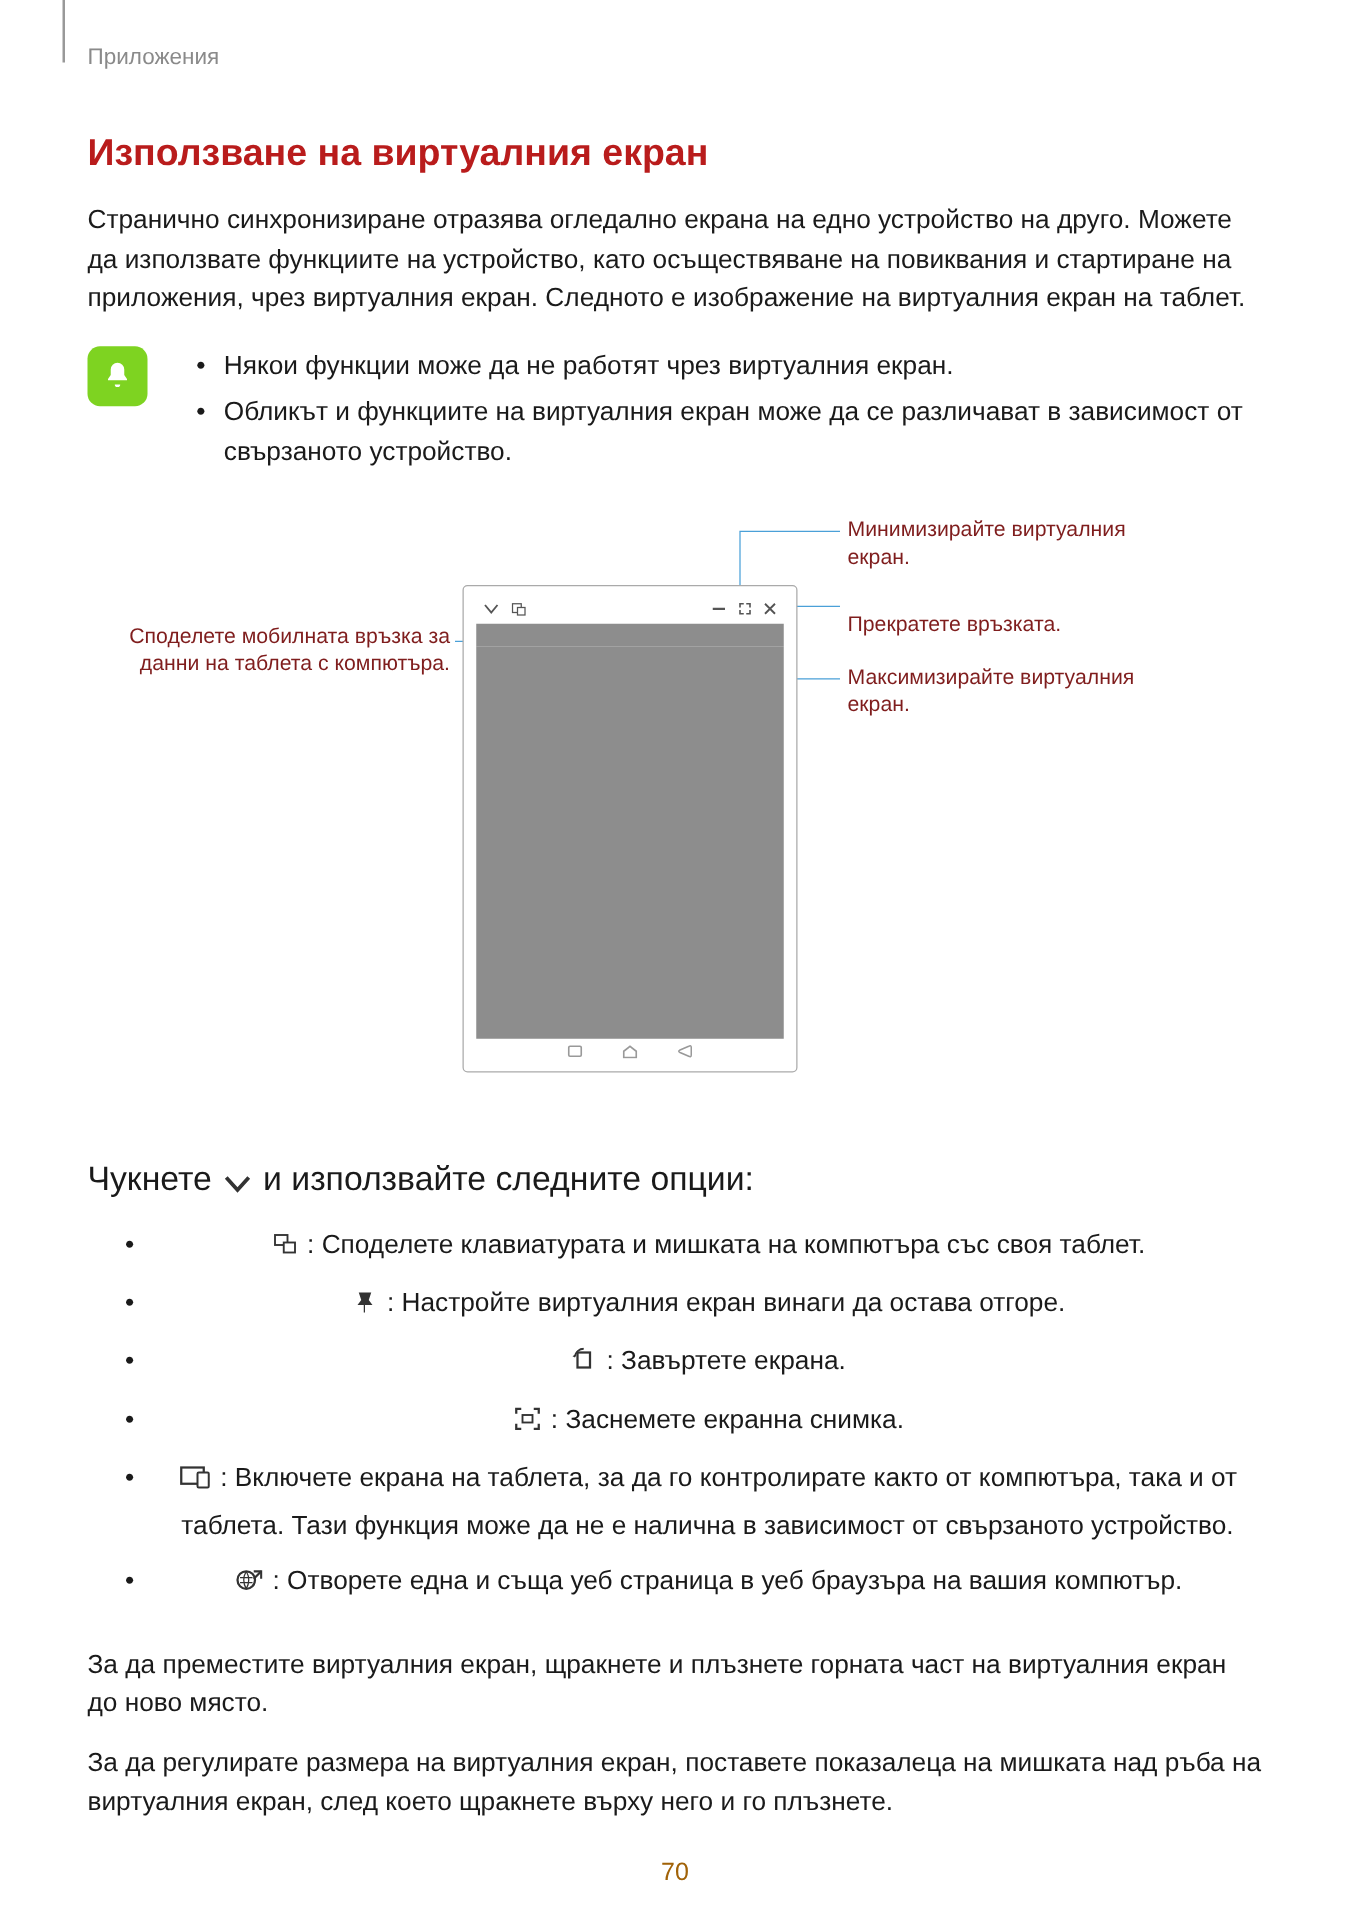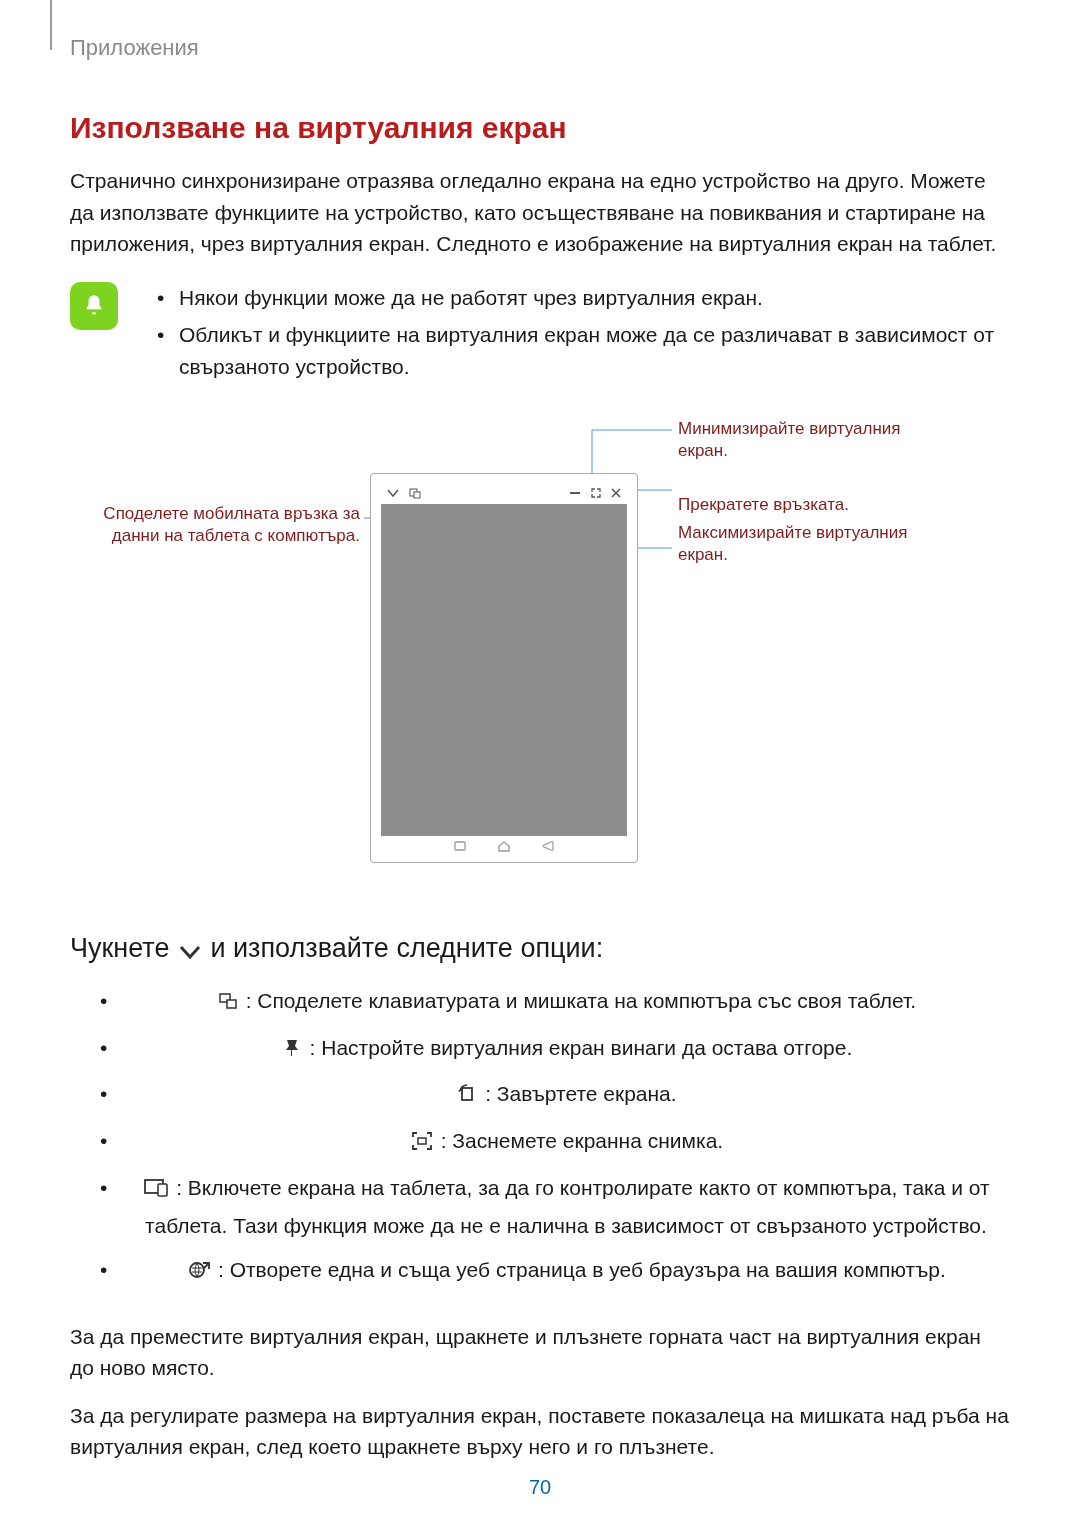--- a/index.html
+++ b/index.html
@@ -19,21 +19,21 @@
   }
   .header-rule {
     position: absolute;
     top: 0;
     left: 50px;
     width: 2px;
     height: 50px;
     background: #999;
   }
   .breadcrumb {
-    font-size: 22px;
+    font-size: 18px;
     color: #8a8a8a;
     margin: 5px 0 50px 0;
   }
   h2.section-title {
     color: #b91c1c;
     font-size: 30px;
     font-weight: 600;
     margin: 0 0 20px 0;
   }
   p.intro {
@@ -176,26 +176,26 @@
     vertical-align: -3px;
     margin: 0 2px;
   }
   .para {
     font-size: 21px;
     line-height: 1.5;
     margin: 16px 0;
   }
   .page-num {
     position: absolute;
-    bottom: 40px;
+    bottom: 24px;
     left: 0;
     right: 0;
     text-align: center;
     font-size: 20px;
-    color: #0369a1;
+    color: #a16207;
   }
 </style>
 </head>
 <body>
 
 <div class="page">
   <div class="header-rule"></div>
 
   <div class="breadcrumb">Приложения</div>
 
@@ -216,21 +216,21 @@
   </div>
 
   <div class="diagram-area">
 
     <div class="callout-text" style="left:0; top:85px; width:290px; text-align:right;">Споделете мобилната връзка за данни на таблета с компютъра.</div>
 
     <div class="callout-text" style="left:608px; top:0; width:260px;">Минимизирайте виртуалния екран.</div>
 
     <div class="callout-text" style="left:608px; top:76px; width:260px;">Прекратете връзката.</div>
 
-    <div class="callout-text" style="left:608px; top:104px; width:260px;">Максимизирайте виртуалния екран.</div>
+    <div class="callout-text" style="left:608px; top:118px; width:260px;">Максимизирайте виртуалния екран.</div>
 
     <svg style="position:absolute; left:0; top:0; width:100%; height:100%;">
 
       <polyline points="294,100 337,100 337,72" fill="none" stroke="#4aa0d8" stroke-width="1"></polyline>
 
       <polyline points="522,70 522,12 602,12" fill="none" stroke="#4aa0d8" stroke-width="1"></polyline>
 
       <polyline points="557,72 602,72" fill="none" stroke="#4aa0d8" stroke-width="1"></polyline>
 
       <polyline points="539,73 539,130 602,130" fill="none" stroke="#4aa0d8" stroke-width="1"></polyline>

